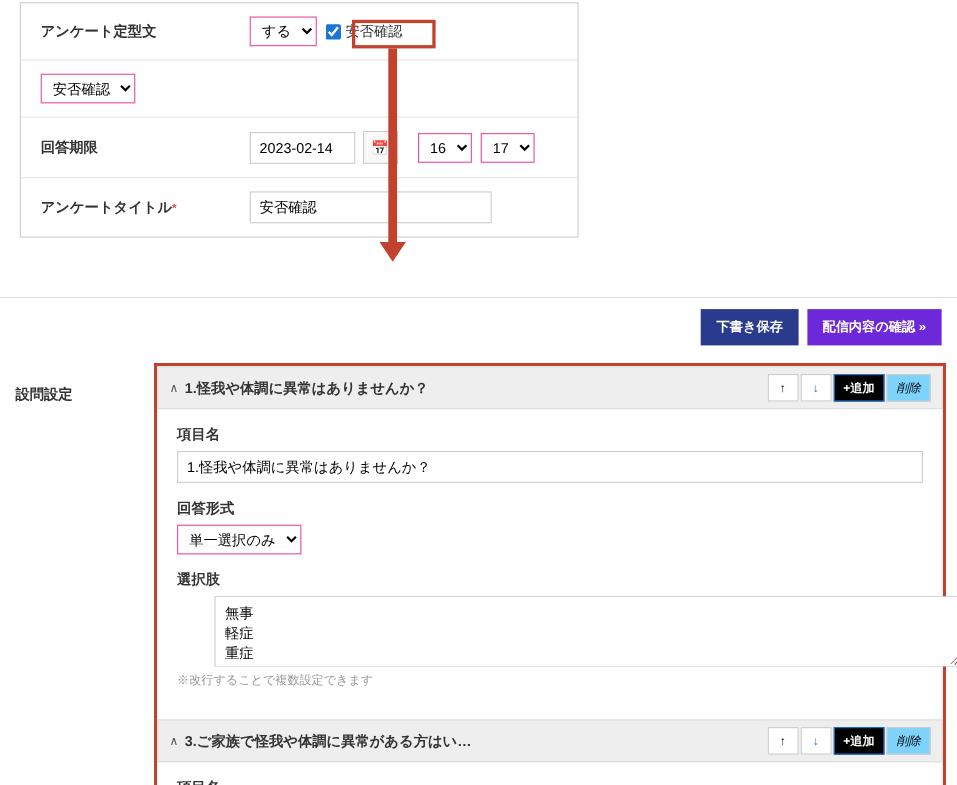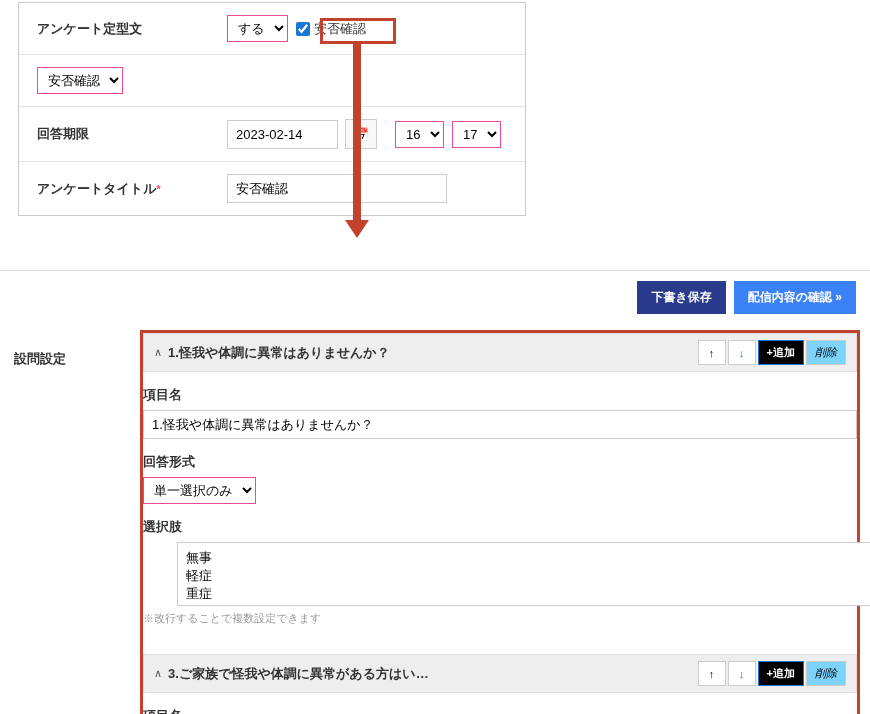--- a/index.html
+++ b/index.html
@@ -7,49 +7,49 @@
 
 .top-panel { width: 508px; border: 1px solid #ccc; margin: 2px 0 0 18px; background: #fff; }
 .form-row { display: flex; align-items: center; padding: 12px 18px; border-bottom: 1px solid #e5e5e5; }
 .form-row:last-child { border-bottom: none; }
 .form-label { width: 190px; font-weight: bold; font-size: 13px; }
 .form-controls { display: flex; align-items: center; gap: 8px; }
 select { padding: 4px 6px; border: 1px solid #ec4899; background: #fff; font-size: 13px; }
 input[type="text"] { padding: 6px 8px; border: 1px solid #ccc; font-size: 13px; }
 input[type="checkbox"] { width: 14px; height: 14px; accent-color: #1976d2; }
 .checkbox-wrap { display: flex; align-items: center; gap: 4px; }
-.date-input { width: 111px; padding: 6px 8px; border: 1px solid #ccc; font-size: 13px; }
+.date-input { width: 96px; padding: 6px 8px; border: 1px solid #ccc; font-size: 13px; }
 .date-btn { width: 32px; height: 30px; border: 1px solid #ccc; background: #f8f8f8; margin-left: -1px; display: flex; align-items: center; justify-content: center; cursor: pointer; }
 .required { color: #d9534f; font-size: 11px; }
 
 .highlight-box-1 { position: absolute; top: 18px; left: 320px; width: 76px; height: 26px; border: 3px solid #c1432e; pointer-events: none; }
 .arrow-down { position: absolute; top: 44px; left: 353px; width: 8px; height: 184px; background: #c1432e; pointer-events: none; }
 .arrow-head { position: absolute; top: 220px; left: 345px; width: 0; height: 0; border-left: 12px solid transparent; border-right: 12px solid transparent; border-top: 18px solid #c1432e; pointer-events: none; }
 
 .lower-section { margin-top: 54px; border-top: 1px solid #ddd; }
 .button-bar { display: flex; justify-content: flex-end; gap: 8px; padding: 10px 14px; align-items: center; }
 .btn { padding: 8px 14px; font-size: 12px; font-weight: bold; border: none; cursor: pointer; color: #fff; }
 .btn-save { background: #2a3a8c; }
-.btn-confirm { background: #3b82f6; }
+.btn-confirm { background: #6d28d9; }
 
 .settings-wrap { display: flex; padding: 6px 10px 10px 10px; }
 .settings-label { width: 130px; padding: 20px 0 0 4px; font-size: 13px; font-weight: bold; }
 .settings-body { flex: 1; border: 3px solid #c1432e; padding: 0; }
 
 .question-block { background: #fff; }
 .question-header { display: flex; align-items: center; background: #eee; border: 1px solid #ddd; padding: 6px 10px; }
 .chevron { margin-right: 6px; font-size: 11px; color: #555; }
 .q-title { flex: 1; font-weight: bold; font-size: 13px; }
 .q-actions { display: flex; gap: 2px; }
 .q-btn { padding: 4px 8px; border: 1px solid #ccc; background: #fff; font-size: 11px; cursor: pointer; }
 .q-btn-arrow { width: 28px; text-align: center; }
 .q-btn-add { background: #000000; color: #fff; border-color: #1976d2; font-weight: bold; }
 .q-btn-del { background: #7dd3fc; font-style: italic; }
 
-.question-body { padding: 14px 0; }
+.question-body { padding: 14px 18px; }
 .field-group { margin-bottom: 14px; }
 .field-label { font-weight: bold; font-size: 13px; margin-bottom: 6px; display: block; }
 .full-input { width: 100%; padding: 6px 8px; border: 1px solid #ccc; font-size: 13px; }
 .textarea { width: 100%; padding: 6px 8px; border: 1px solid #ccc; font-size: 13px; resize: vertical; height: 64px; font-family: inherit; margin-left: 34px; }
 .hint { color: #999; font-size: 11px; margin-top: 2px; }
 </style>
 </head>
 <body>
 
 <div class="top-panel">

